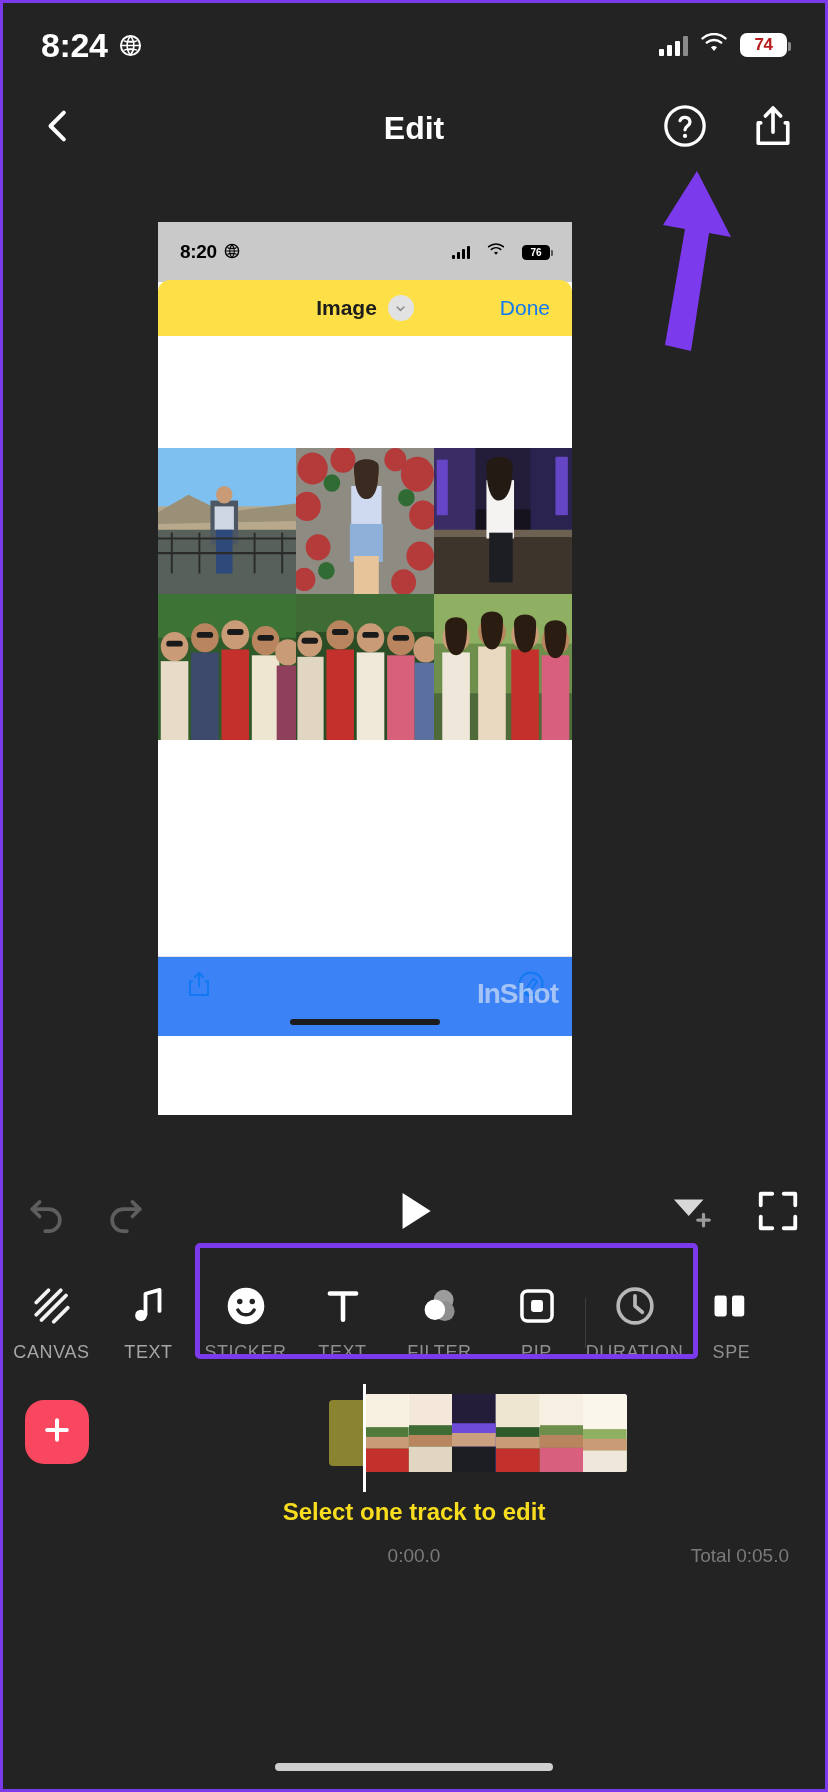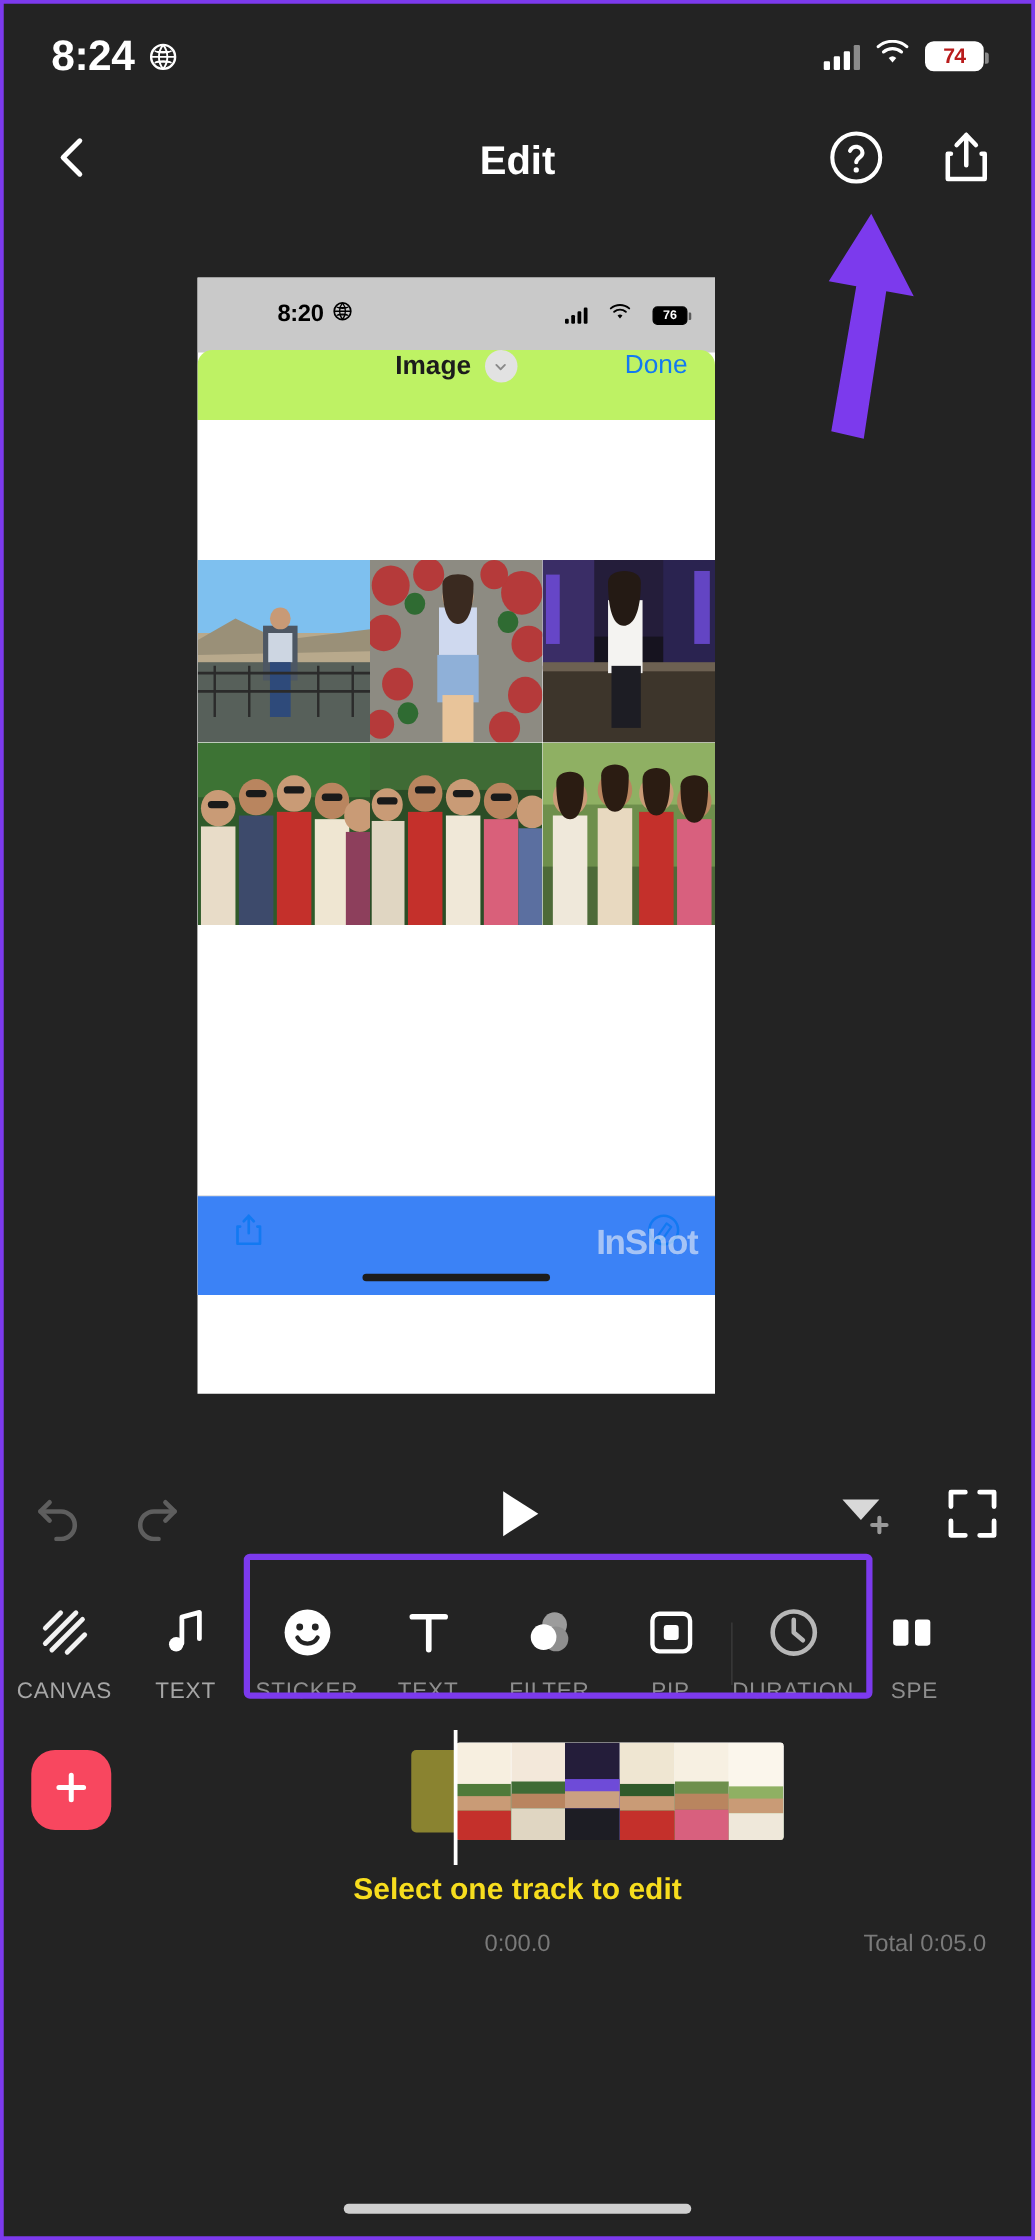--- a/index.html
+++ b/index.html
@@ -61,38 +61,38 @@
   
   .preview {
     position:absolute; left:155px; top:219px; width:414px; height:893px;
     background:#fff; overflow:hidden;
   }
   .inner-status {
     height:60px; background:#c9c9c9;
     display:flex; align-items:center; justify-content:space-between;
     padding:0 22px; color:#000;
   }
-  .is-left { display:flex; align-items:flex-start; gap:7px;margin-left:42px; }
+  .is-left { display:flex; align-items:flex-end; gap:7px; }
   .is-time { font-size:19px; font-weight:700; letter-spacing:-0.3px; }
   .is-right { display:flex; align-items:center; gap:17px; }
   .sig2 { display:flex; align-items:flex-end; gap:2px; height:13px; }
   .sig2 i { width:3px; background:#000; border-radius:1px; display:block; }
   .sig2 i:nth-child(1){height:4px}
   .sig2 i:nth-child(2){height:7px}
   .sig2 i:nth-child(3){height:10px}
   .sig2 i:nth-child(4){height:13px}
   .batt2 { width:28px; height:15px; border:1.5px solid #000; border-radius:4px;
            background:#000; display:flex; align-items:center; justify-content:center; position:relative; }
   .batt2 span { font-size:10px; font-weight:700; color:#fff; }
   .batt2:after { content:""; position:absolute; right:-4px; top:4px; width:2px; height:6px;
                  background:#5a5a5a; border-radius:0 1px 1px 0; }
 
   .inner-toolbar {
-    height:56px; background:#bef264; position:relative;
-    display:flex; align-items:flex-start; justify-content:center;
+    height:56px; background:#fde047; position:relative;
+    display:flex; align-items:center; justify-content:center;
     border-radius:12px 12px 0 0; margin-top:-2px;
   }
   .it-title { display:flex; align-items:center; gap:11px; }
   .it-title-text { font-size:21px; font-weight:700; color:#1c1c1c; }
   .it-chev { width:26px; height:26px; border-radius:50%; background:#e2e2e2;
              display:flex; align-items:center; justify-content:center; }
   .it-done { position:absolute; right:22px; font-size:21px; color:#1279f2; font-weight:400; }
 
   .canvas-area { background:#fff; height:700px; position:relative; }
   .photo-grid {

